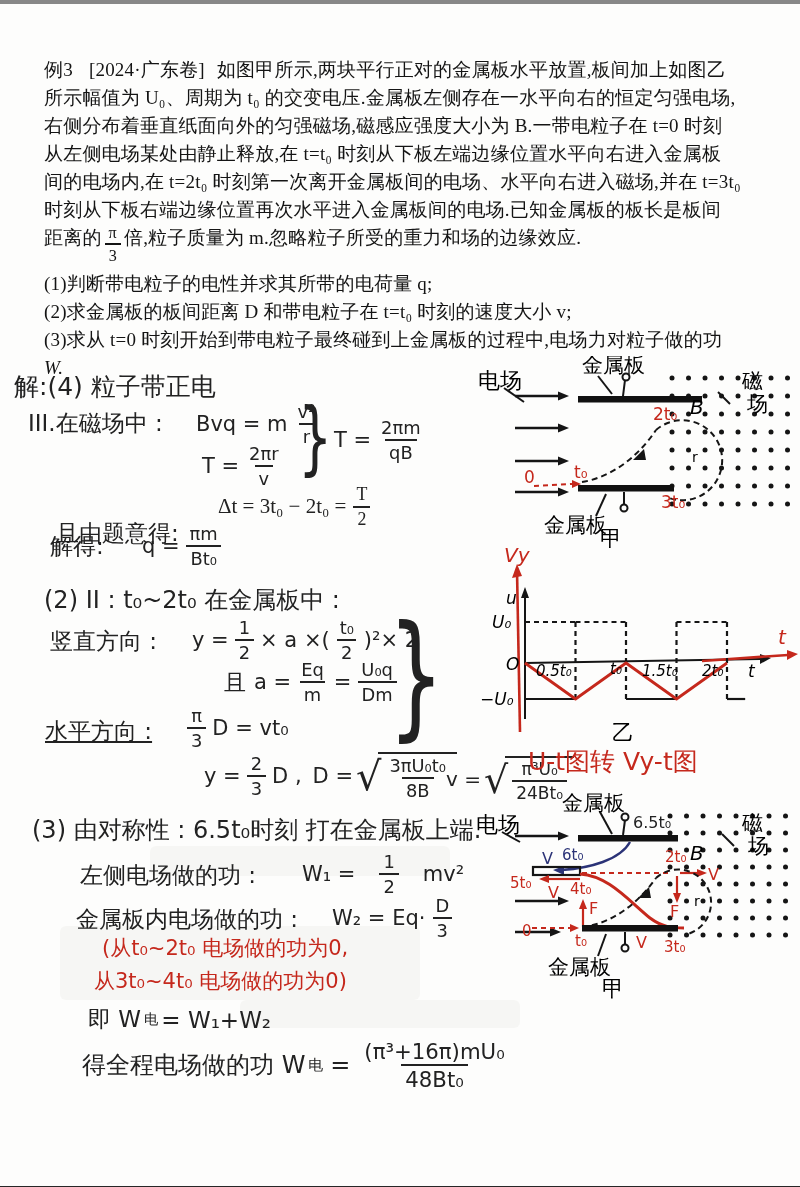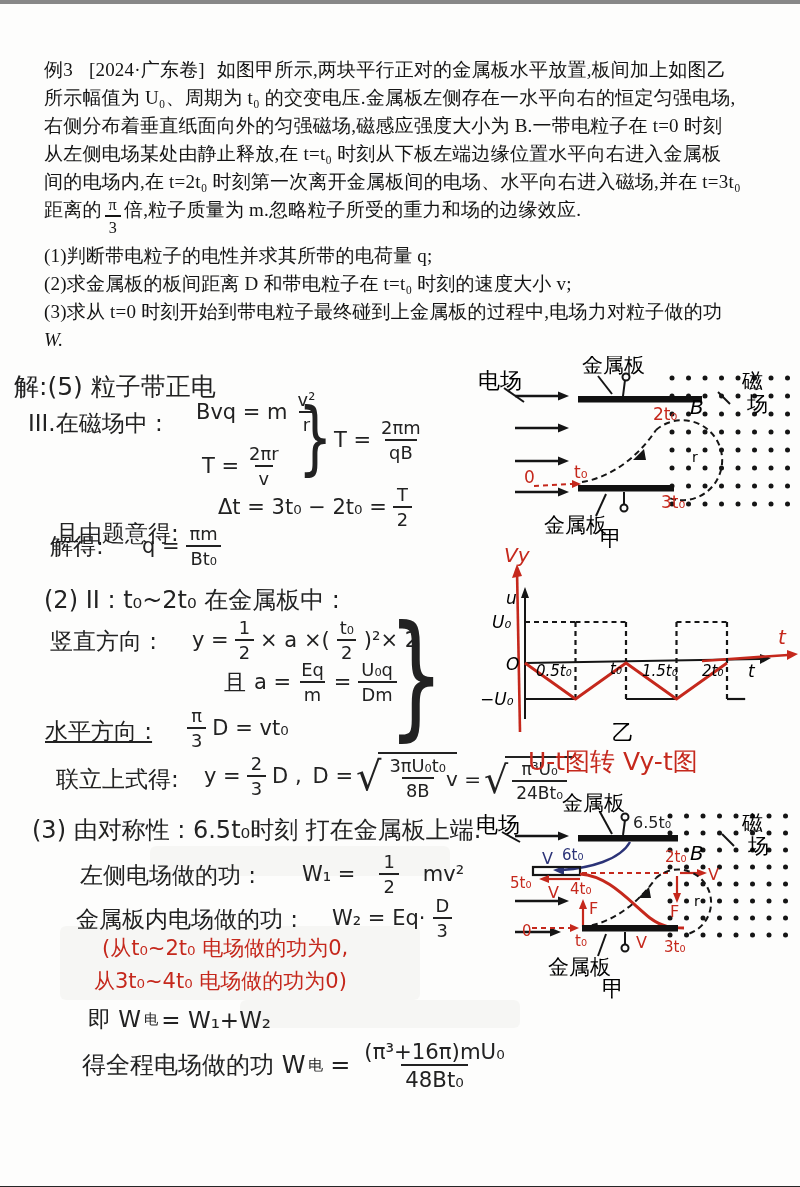--- a/index.html
+++ b/index.html
@@ -37,42 +37,43 @@
 <body>
 
 <div class="page">
 
   <section class="problem">
     <div class="pline"><span class="ex">例3</span><span class="src">[2024·广东卷]</span><span>如图甲所示,两块平行正对的金属板水平放置,板间加上如图乙</span></div>
     <div class="pline">所示幅值为 U₀、周期为 t₀ 的交变电压.金属板左侧存在一水平向右的恒定匀强电场,</div>
     <div class="pline">右侧分布着垂直纸面向外的匀强磁场,磁感应强度大小为 B.一带电粒子在 t=0 时刻</div>
     <div class="pline">从左侧电场某处由静止释放,在 t=t₀ 时刻从下板左端边缘位置水平向右进入金属板</div>
     <div class="pline">间的电场内,在 t=2t₀ 时刻第一次离开金属板间的电场、水平向右进入磁场,并在 t=3t₀</div>
+    <div class="pline">时刻从下板右端边缘位置再次水平进入金属板间的电场.已知金属板的板长是板间</div>
     <div class="pline tall">
       <span>距离的</span>
       <span class="frac">
           <span class="num">π</span>
           <span class="den">3</span>
         </span>
       <span>倍,粒子质量为 m.忽略粒子所受的重力和场的边缘效应.</span>
     </div>
     <div class="pline">(1)判断带电粒子的电性并求其所带的电荷量 q;</div>
     <div class="pline">(2)求金属板的板间距离 D 和带电粒子在 t=t₀ 时刻的速度大小 v;</div>
     <div class="pline">(3)求从 t=0 时刻开始到带电粒子最终碰到上金属板的过程中,电场力对粒子做的功</div>
     <div class="pline wdot">W.</div>
   </section>
 
   <div class="abs smudge" style="left:150px;top:842px;width:300px;height:30px;"></div>
   <div class="abs smudge" style="left:60px;top:922px;width:360px;height:74px;"></div>
   <div class="abs smudge" style="left:240px;top:996px;width:280px;height:28px;"></div>
 
-  <div class="abs hw" style="left:14px;top:366px;font-size:25px;">解:(5) 粒子带正电</div>
+  <div class="abs hw" style="left:14px;top:366px;font-size:25px;">解:(4) 粒子带正电</div>
   <div class="abs hw" style="left:28px;top:404px;font-size:23px;">III.在磁场中 :</div>
 
-  <div class="abs hw fx" style="left:196px;top:386px;font-size:21px;">
+  <div class="abs hw fx" style="left:196px;top:398px;font-size:21px;">
     <span>Bvq = m</span>
     <span class="frac">
         <span class="num">v²</span>
         <span class="den">r</span>
       </span>
   </div>
   <div class="abs hw fx" style="left:202px;top:440px;font-size:21px;">
     <span>T =</span>
     <span class="frac">
         <span class="num">2πr</span>
@@ -82,21 +83,21 @@
   <div class="abs brace" style="left:298px;top:392px;font-size:60px;transform:scale(0.9,1.35);">}</div>
   <div class="abs hw fx" style="left:334px;top:414px;font-size:21px;">
     <span>T =</span>
     <span class="frac">
         <span class="num">2πm</span>
         <span class="den">qB</span>
       </span>
   </div>
 
   <div class="abs hw" style="left:56px;top:514px;font-size:23px;">且由题意得:</div>
-  <div class="abs hw fx" style="left:218px;top:481px;font-size:21px;">
+  <div class="abs hw fx" style="left:218px;top:481px;font-size:21px;font-family:Liberation Serif, serif;">
     <span>Δt = 3t₀ − 2t₀ =</span>
     <span class="frac">
         <span class="num">T</span>
         <span class="den">2</span>
       </span>
   </div>
 
   <div class="abs hw" style="left:50px;top:527px;font-size:23px;">解得:</div>
   <div class="abs hw fx" style="left:142px;top:520px;font-size:21px;">
     <span>q =</span>
@@ -137,21 +138,20 @@
   <div class="abs hw" style="left:45px;top:712px;font-size:23px;text-decoration:underline;">水平方向 :</div>
   <div class="abs hw fx" style="left:184px;top:702px;font-size:21px;">
     <span class="frac">
         <span class="num">π</span>
         <span class="den">3</span>
       </span>
     <span>D = vt₀</span>
   </div>
   <div class="abs brace" style="left:388px;top:604px;font-size:104px;transform:scale(0.85,1.3);">}</div>
 
-  <div class="abs hw" style="left:56px;top:760px;font-size:23px;">联立上式得:</div>
   <div class="abs hw fx" style="left:204px;top:748px;font-size:21px;">
     <span>y =</span>
     <span class="frac">
         <span class="num">2</span>
         <span class="den">3</span>
       </span>
     <span>D ,</span>
     <span style="margin-left:8px">D =</span>
     <span class="sqrt">
         <span class="rad">√</span>

